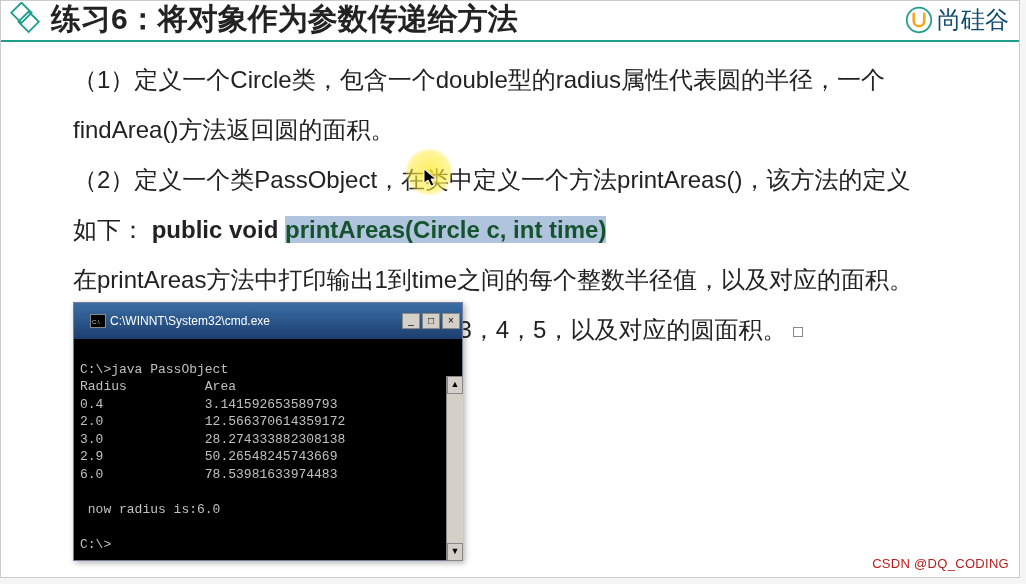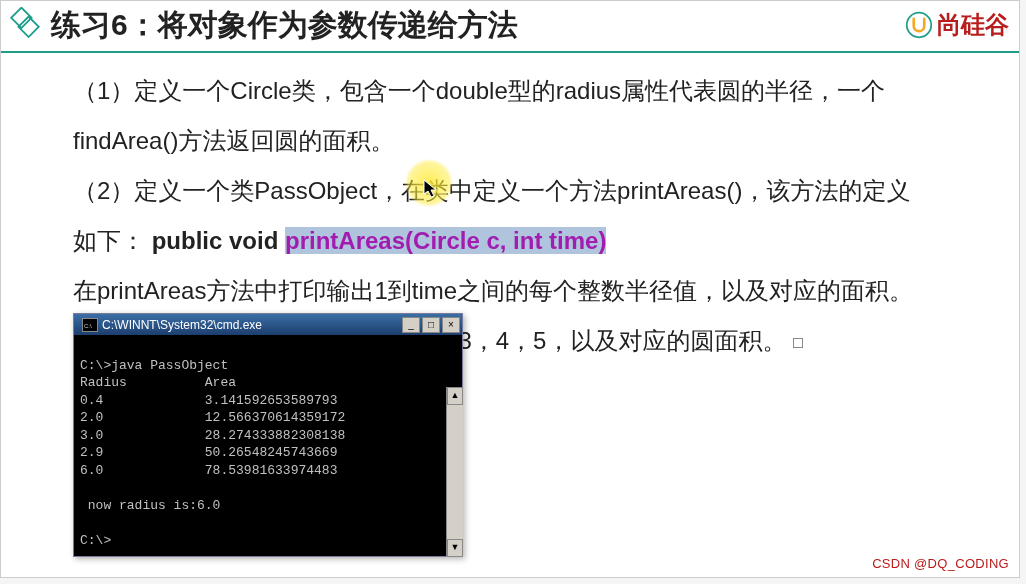--- a/index.html
+++ b/index.html
@@ -19,21 +19,21 @@
     position: relative;
     border: 1px solid #ccc;
     box-sizing: border-box;
   }
   .header {
     display: flex;
     align-items: center;
     justify-content: space-between;
     border-bottom: 2px solid #1e9e8a;
     padding: 4px 10px 6px 6px;
-    height: 52px;
+    height: 41px;
     box-sizing: border-box;
   }
   .header-left {
     display: flex;
     align-items: center;
     gap: 8px;
   }
   .diamond-icon {
     width: 36px;
     height: 36px;
@@ -48,40 +48,40 @@
     display: flex;
     align-items: center;
     gap: 4px;
   }
   .logo-icon {
     width: 28px;
     height: 28px;
   }
   .logo-text {
     font-size: 24px;
-    color: #b91c1c;
-    font-weight: 700;
+    color: #0c4a6e;
+    font-weight: 400;
   }
   .content {
     padding: 14px 28px 10px 28px;
     font-size: 24px;
     line-height: 2.0;
     color: #222;
     position: relative;
     margin-left: 44px;
   }
   .para {
     margin: 0 0 2px 0;
   }
   .method-sig {
     font-weight: bold;
   }
   .highlight-sel {
     background: #b0c4de;
-    color: #a21caf;
+    color: #14532d;
   }
   .cursor-mark {
     position: absolute;
     top: 106px;
     left: 360px;
     width: 48px;
     height: 48px;
     background: radial-gradient(circle, rgba(255,235,59,0.85) 0%, rgba(255,235,59,0.5) 60%, rgba(255,235,59,0) 72%);
     border-radius: 50%;
     pointer-events: none;
@@ -112,24 +112,24 @@
     box-shadow: 2px 2px 6px rgba(0,0,0,0.3);
     flex-shrink: 0;
     margin-top: -54px;
   }
   .cmd-title {
     background: linear-gradient(#3a6ea5,#1c3e6e);
     color: #fff;
     display: flex;
     align-items: center;
     justify-content: space-between;
-    padding: 2px 2px 2px 8px;
+    padding: 2px 2px 2px 16px;
     font-family: Tahoma, sans-serif;
     font-size: 12px;
-    height: 21px;
+    height: 36px;
     box-sizing: border-box;
   }
   .cmd-title-left {
     display: flex;
     align-items: center;
     gap: 4px;
   }
   .cmd-icon {
     width: 14px;
     height: 12px;

